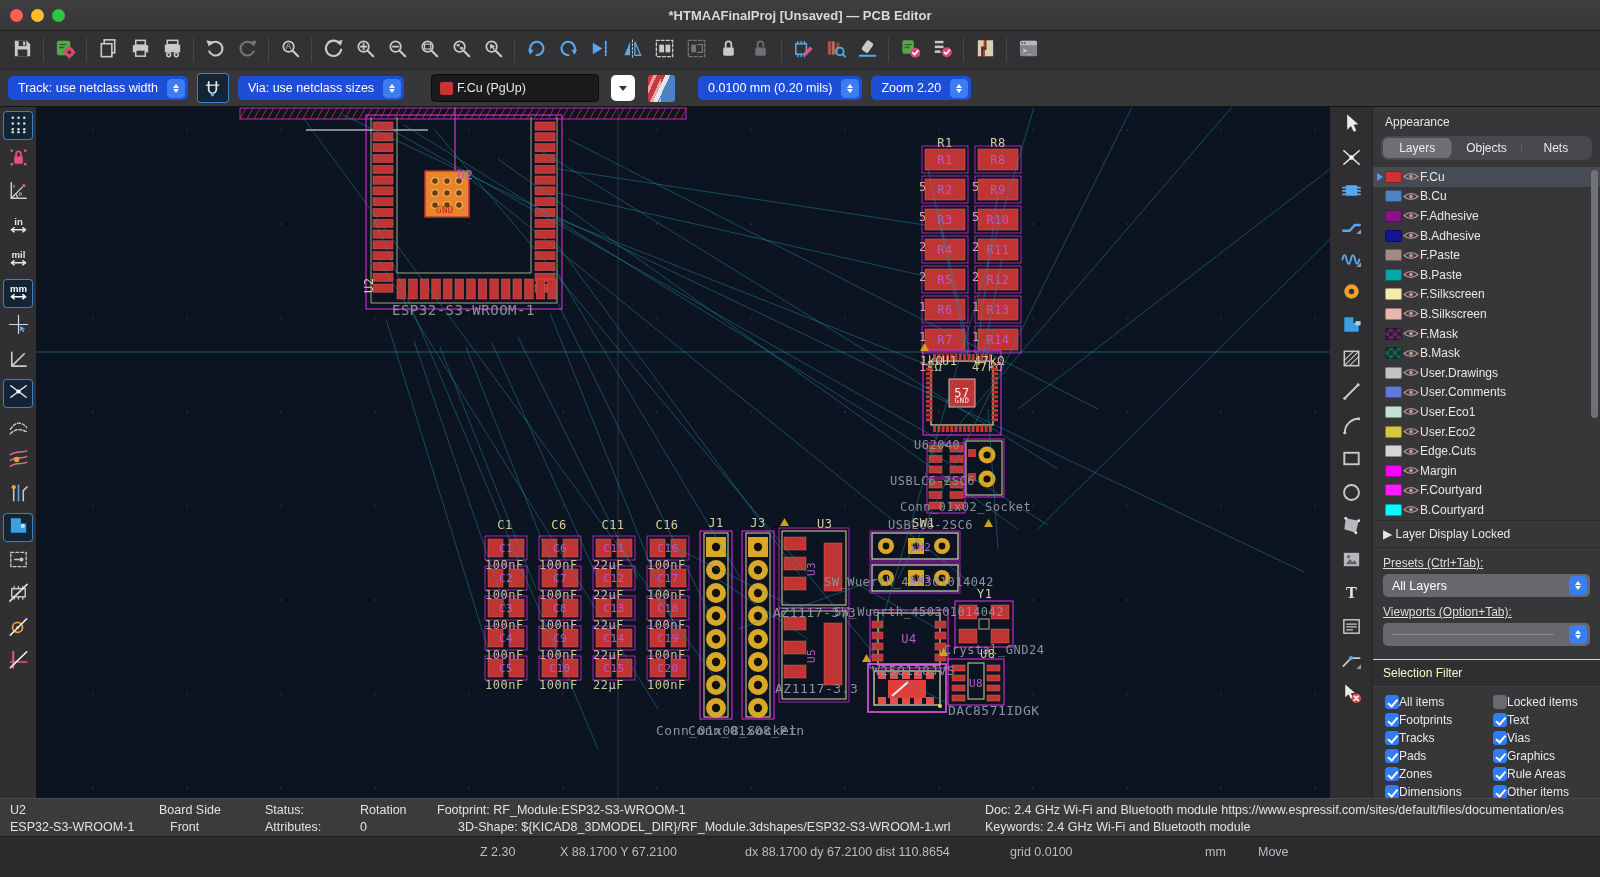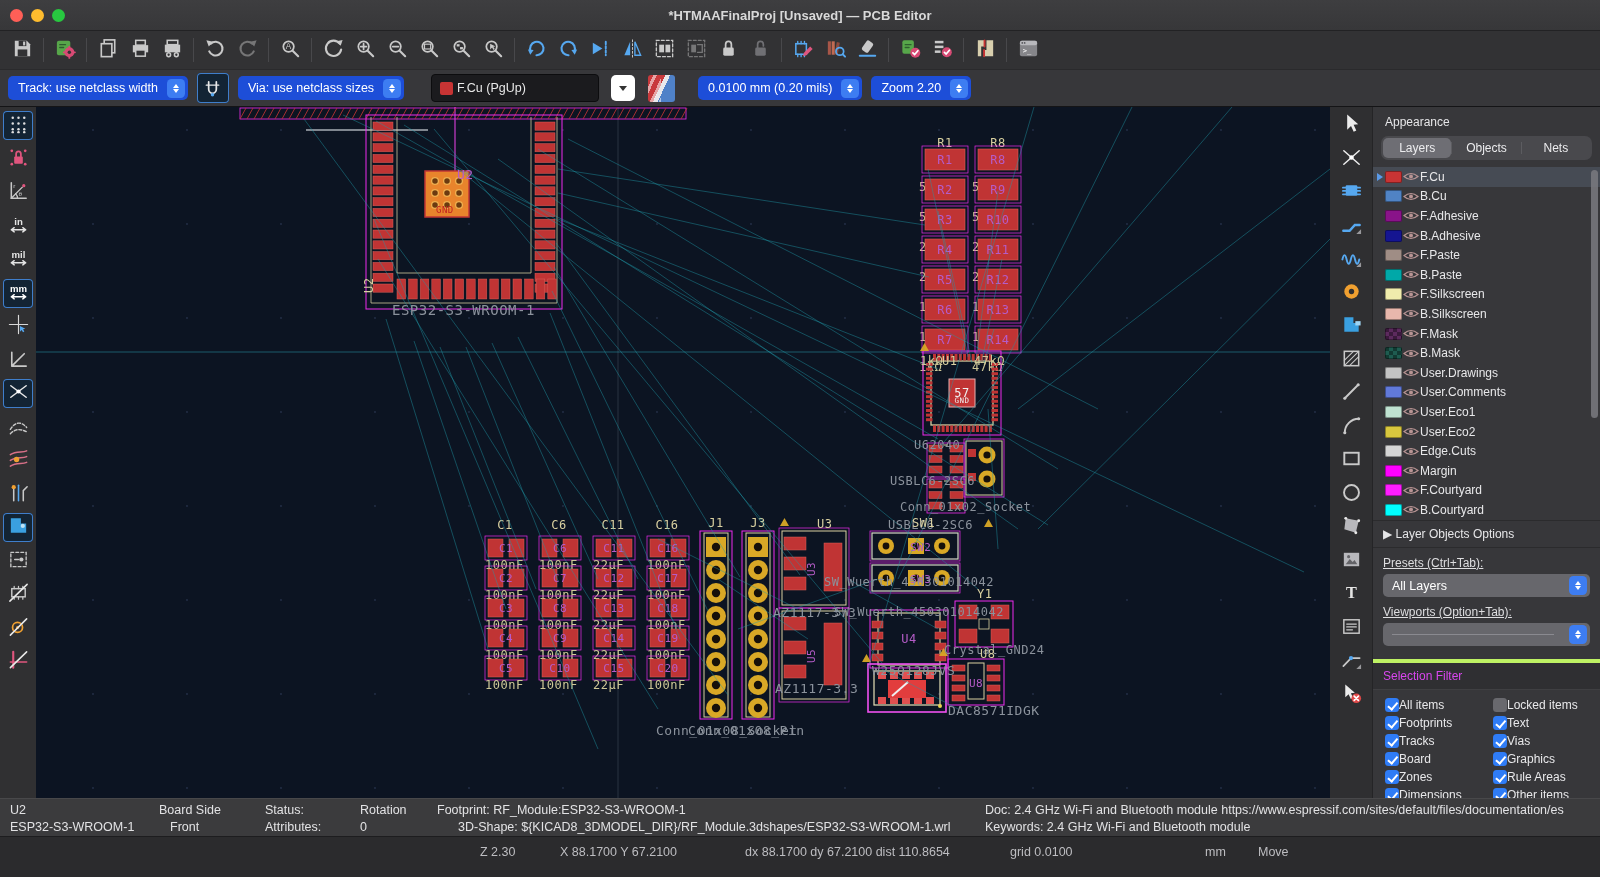--- a/index.html
+++ b/index.html
@@ -56,21 +56,21 @@
   .tri{width:7px;flex:none;}
   .tri.on{width:0;height:0;border-top:4px solid transparent;border-bottom:4px solid transparent;border-left:6px solid #5a9ae8;margin:0 1px 0 0;}
   .sw{width:17px;height:12px;border-radius:2px;box-shadow:0 0 0 1px rgba(0,0,0,.35) inset;flex:none;}
   .lname{color:#e8e8ea;}
   .scroll{position:absolute;right:2px;top:3px;width:7px;height:248px;background:#7a7a80;border-radius:4px;opacity:.85;}
   .ldo{border-top:1px solid #2b2b2d;border-bottom:1px solid #2b2b2d;padding:6px 0 6px 10px;color:#e6e6e8;}
   .plabel{padding:8px 12px 4px 10px;color:#dedee0;text-decoration:underline;}
   .pdd{margin:0 10px;height:23px;background:#67676c;border-radius:5px;display:flex;align-items:center;padding:0 3px 0 9px;color:#fff;font-size:12.5px;}
   .pdd .fill{flex:1;}
   .pdd .hairline{flex:1;height:1px;background:#8a8a90;margin-right:6px;}
-  .filter-head{margin-top:13px;background:#2f2f32;border-top:4px solid #bef264;border-bottom:1px solid #3f3f42;padding:6px 0 6px 10px;color:#d946ef;}
+  .filter-head{margin-top:13px;background:#2f2f32;border-top:1px solid #bef264;border-bottom:1px solid #3f3f42;padding:6px 0 6px 10px;color:#fef9c3;}
   .fgrid{display:grid;grid-template-columns:108px 1fr;padding:8px 0 0 12px;row-gap:4px;}
   .fitem{display:flex;align-items:center;gap:0;height:14px;white-space:nowrap;overflow:hidden;color:#e8e8ea;}
   .cb{width:14px;height:14px;border-radius:3.5px;background:#2f7cf6;flex:none;position:relative;}
   .cb.off{background:#69696e;}
   .cb::after{content:"";position:absolute;left:4.5px;top:1.5px;width:3.5px;height:7.5px;border:2px solid #fff;border-top:0;border-left:0;transform:rotate(40deg);}
   .cb.off::after{display:none;}
 
   
   .statusbar{height:37px;background:#3b3b3d;border-top:1px solid #48484a;position:relative;font-size:12.5px;color:#e2e2e4;}
   .statusbar .s{position:absolute;white-space:nowrap;}
@@ -1481,21 +1481,21 @@
                 <circle cx="8" cy="5.5" r="2" fill="#b89494"></circle>
               </svg>
             </span>
             <span class="lname">B.Courtyard</span>
           </div>
           <div class="lrow">
             <span class="tri"></span>
           </div>
           <div class="scroll"></div>
         </div>
-      <div class="ldo">▶ <span>Layer Objects Options</span></div>
+      <div class="ldo">▶ <span>Layer Display Locked</span></div>
       <div class="plabel">Presets (Ctrl+Tab):</div>
       <div class="pdd">
         <span>All Layers</span>
           <span class="fill"></span>
         <span class="step">
             <i class="up"></i>
             <i class="dn"></i>
           </span>
       </div>
       <div class="plabel">Viewports (Option+Tab):</div>
@@ -1527,21 +1527,21 @@
           <span class="fitem">
             <span class="cb"></span>
             <span>Tracks</span>
           </span>
           <span class="fitem">
             <span class="cb"></span>
             <span>Vias</span>
           </span>
           <span class="fitem">
             <span class="cb"></span>
-            <span>Board</span>
+            <span>Pads</span>
           </span>
           <span class="fitem">
             <span class="cb"></span>
             <span>Graphics</span>
           </span>
           <span class="fitem">
             <span class="cb"></span>
             <span>Zones</span>
           </span>
           <span class="fitem">

